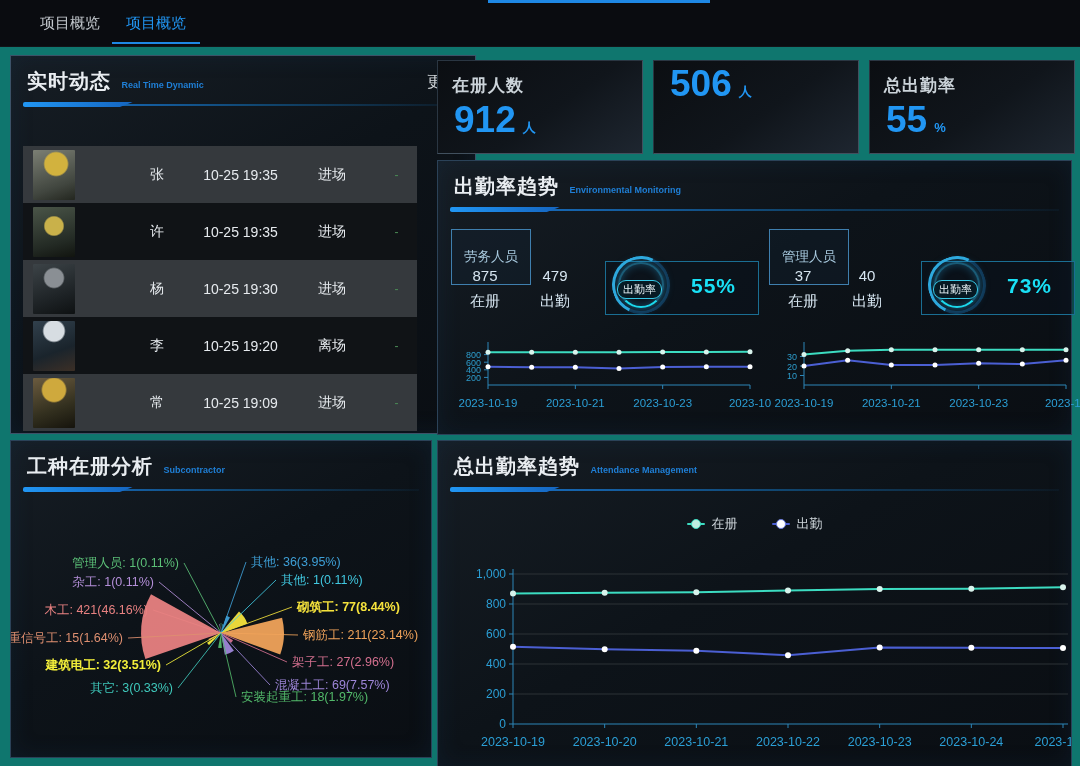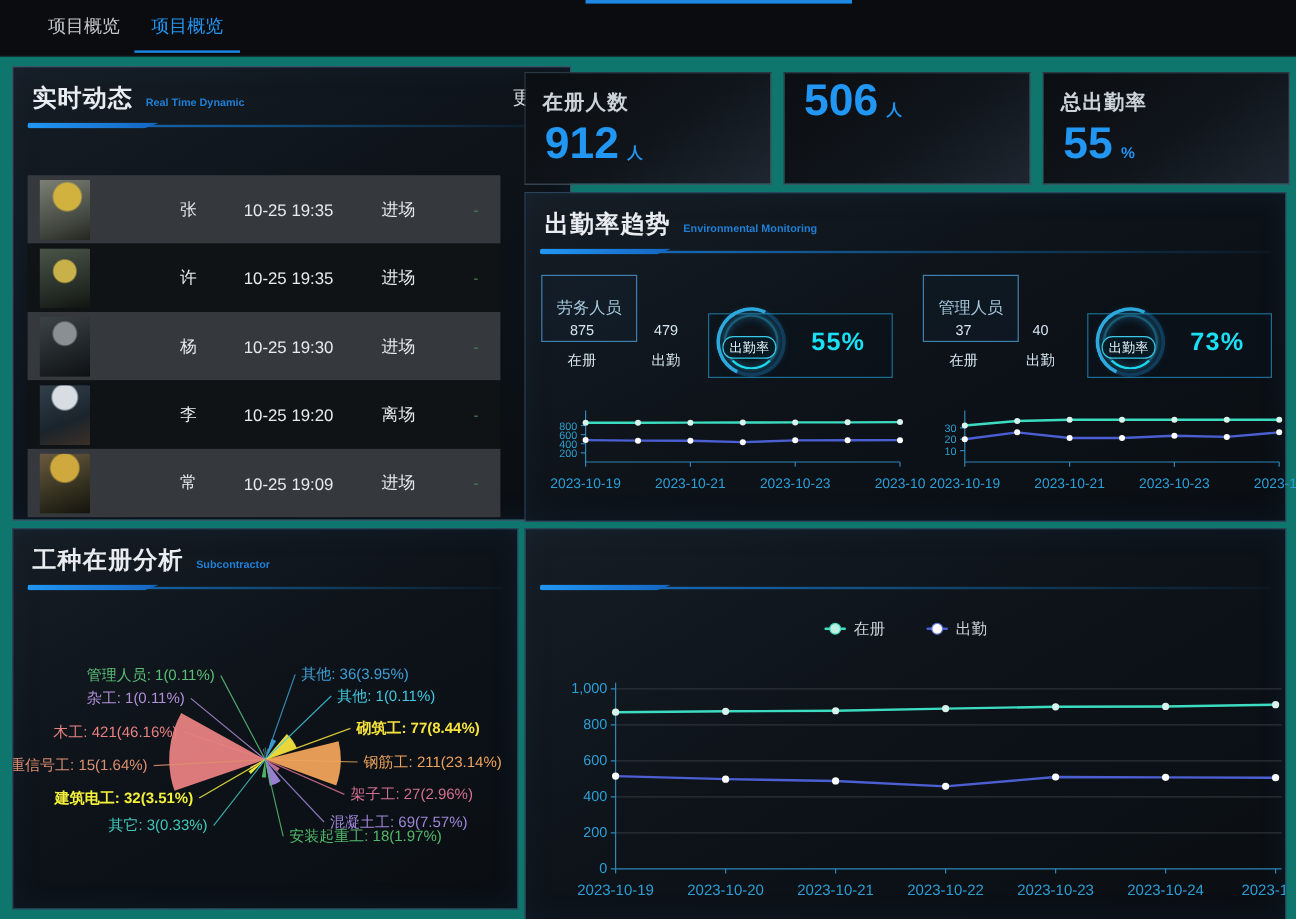--- a/index.html
+++ b/index.html
@@ -58,23 +58,23 @@
   .trow:nth-child(2) .photo{background:radial-gradient(circle at 50% 38%,#c9b14a 0 24%,transparent 28%),linear-gradient(165deg,#4a5548,#232a24 70%,#11140f);}
   .trow:nth-child(3) .photo{background:radial-gradient(circle at 50% 28%,#8a8f94 0 22%,transparent 26%),linear-gradient(160deg,#3c4347,#1d2225 65%,#0e1112);}
   .trow:nth-child(4) .photo{background:radial-gradient(circle at 50% 20%,#d7dde2 0 22%,transparent 26%),linear-gradient(160deg,#31404c,#1a242c 60%,#3c2f26);}
   .trow:nth-child(5) .photo{background:radial-gradient(circle at 50% 24%,#cfa93d 0 26%,transparent 30%),linear-gradient(160deg,#6b5b3f,#33301f 60%,#15130c);}
   .temp{color:#4a8a55;font-size:12px;}
 
   
   .tagbox{position:absolute;top:68px;padding:18px 12px;border:1px solid #3f7fae;color:#a8cadf;
           font-size:13.5px;background:rgba(20,40,60,.25);cursor:pointer;}
   .tg1{left:13px}.tg2{left:331px}
-  .statpair{position:absolute;top:102px;width:62px;text-align:center;font-size:12px;color:#d6e5f0;line-height:25px;}
+  .statpair{position:absolute;top:102px;width:62px;text-align:center;font-size:15px;color:#d6e5f0;line-height:25px;}
   .sp1{left:16px}.sp2{left:86px}.sp3{left:334px}.sp4{left:398px}
-  .gauge{position:absolute;top:100px;width:152px;height:52px;border:1px solid #1a6e93;background:rgba(8,18,28,.45);}
+  .gauge{position:absolute;top:100px;width:152px;height:52px;border:1px solid #1a6e93;background:rgba(8,18,28,.45);margin-left:15px;}
   .gg1{left:152px}.gg2{left:468px}
   .ring{position:absolute;left:6px;top:-6px;width:58px;height:58px;}
   .ring::before{content:"";position:absolute;inset:0;border-radius:50%;
                 border:3px solid rgba(33,150,243,.25);border-top-color:#2fa9dd;border-left-color:#2fa9dd;
                 transform:rotate(-20deg);}
   .ring::after{content:"";position:absolute;inset:6px;border-radius:50%;
                border:2px solid rgba(48,181,232,.45);border-bottom-color:#1bd8ec;
                box-shadow:0 0 10px rgba(40,170,230,.55),inset 0 0 8px rgba(40,170,230,.35);}
   .gbadge{position:absolute;left:11px;top:18px;padding:1px 5px;border:1px solid #36c8e6;border-radius:9px;
           background:rgba(6,26,36,.92);font-size:11px;color:#ebf6fa;z-index:2;}
@@ -329,20 +329,24 @@
         <line x1="210" y1="138" x2="276" y2="167" stroke="#d4708f" stroke-width="1" stroke-opacity="0.85"></line>
         <text x="281" y="171" text-anchor="start" fill="#d4708f" font-size="12.5" font-weight="normal">架子工: 27(2.96%)</text>
         <line x1="210" y1="138" x2="259" y2="190" stroke="#9e86d8" stroke-width="1" stroke-opacity="0.85"></line>
         <text x="264" y="194" text-anchor="start" fill="#9e86d8" font-size="12.5" font-weight="normal">混凝土工: 69(7.57%)</text>
         <line x1="210" y1="138" x2="225" y2="202" stroke="#52b96a" stroke-width="1" stroke-opacity="0.85"></line>
         <text x="230" y="206" text-anchor="start" fill="#52b96a" font-size="12.5" font-weight="normal">安装起重工: 18(1.97%)</text>
       </svg>
   </div>
 
   <div class="panel p-total">
+    <div class="phead">
+      <span class="ptitle">总出勤率趋势</span>
+      <span class="psub">Attendance Management</span>
+    </div>
     <div class="hr"></div>
     <div class="legend">
       <div class="leg l1">
         <span class="mark"></span>
         <span>在册</span>
       </div>
       <div class="leg l2">
         <span class="mark"></span>
         <span>出勤</span>
       </div>

